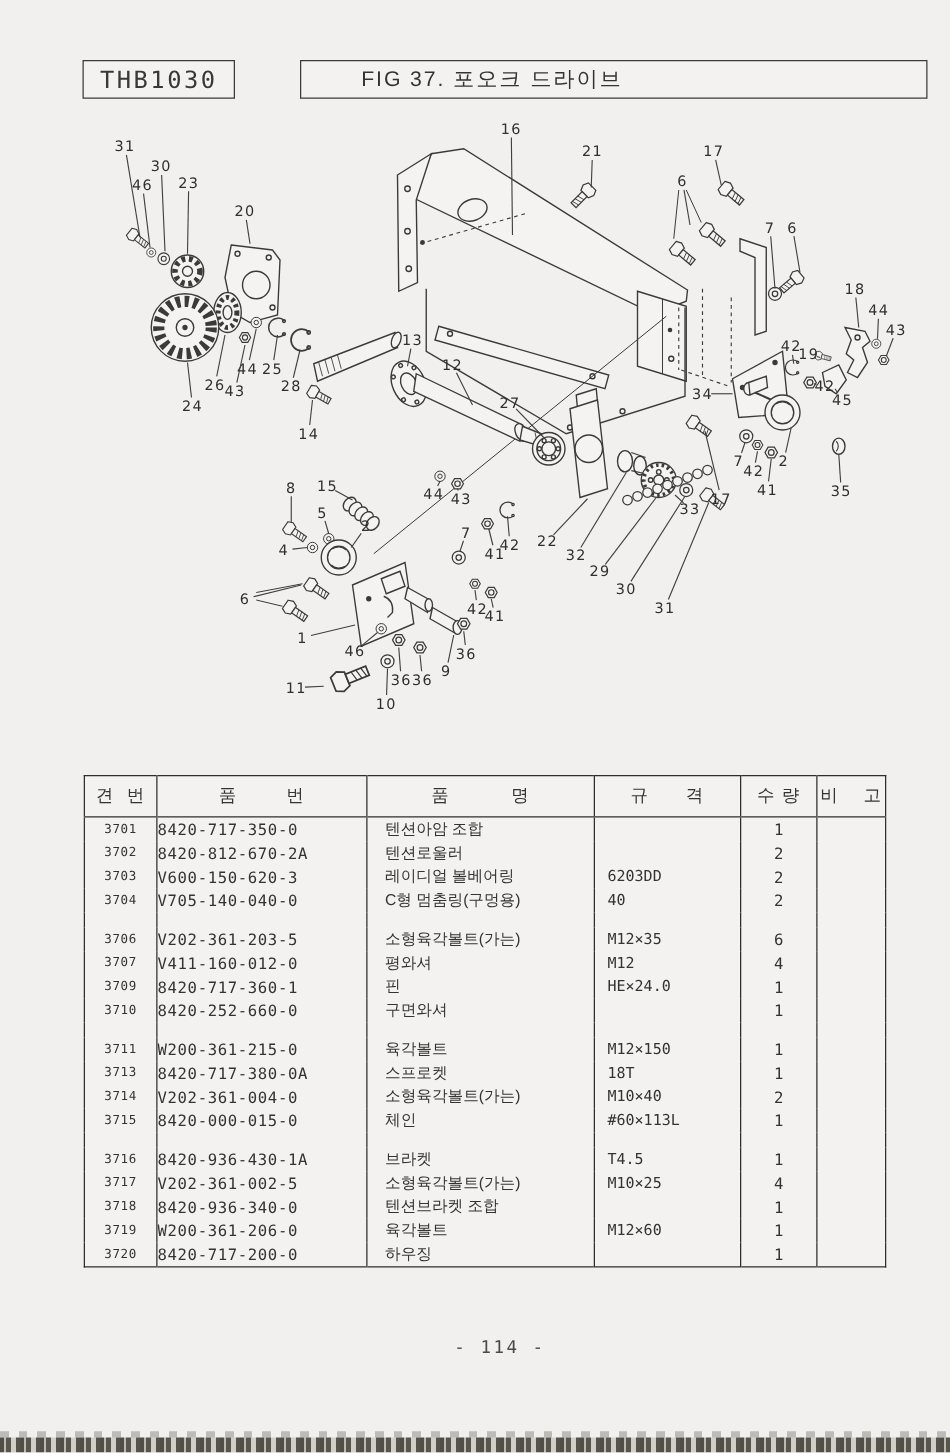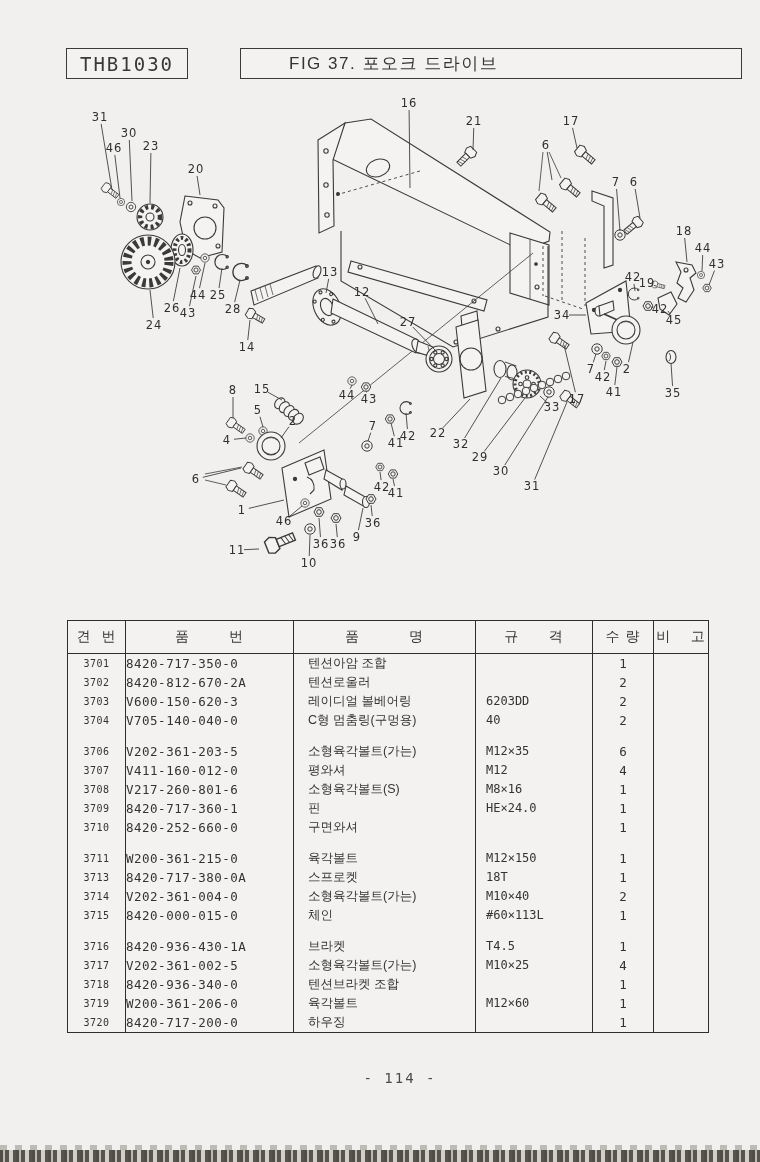--- a/index.html
+++ b/index.html
@@ -482,28 +482,20 @@
       </tr>
       <tr>
         <td class="c-no">3707</td>
         <td class="c-part cl">V411-160-012-0</td>
         <td class="c-name cl">평와셔</td>
         <td class="c-spec cl">M12</td>
         <td class="c-qty cl">4</td>
         <td class="c-rem cl"></td>
       </tr>
       <tr>
-        <td class="c-no">3708</td>
-        <td class="c-part cl">V217-260-801-6</td>
-        <td class="c-name cl">소형육각볼트(S)</td>
-        <td class="c-spec cl">M8×16</td>
-        <td class="c-qty cl">1</td>
-        <td class="c-rem cl"></td>
-      </tr>
-      <tr>
         <td class="c-no">3709</td>
         <td class="c-part cl">8420-717-360-1</td>
         <td class="c-name cl">핀</td>
         <td class="c-spec cl">HE×24.0</td>
         <td class="c-qty cl">1</td>
         <td class="c-rem cl"></td>
       </tr>
       <tr>
         <td class="c-no">3710</td>
         <td class="c-part cl">8420-252-660-0</td>

